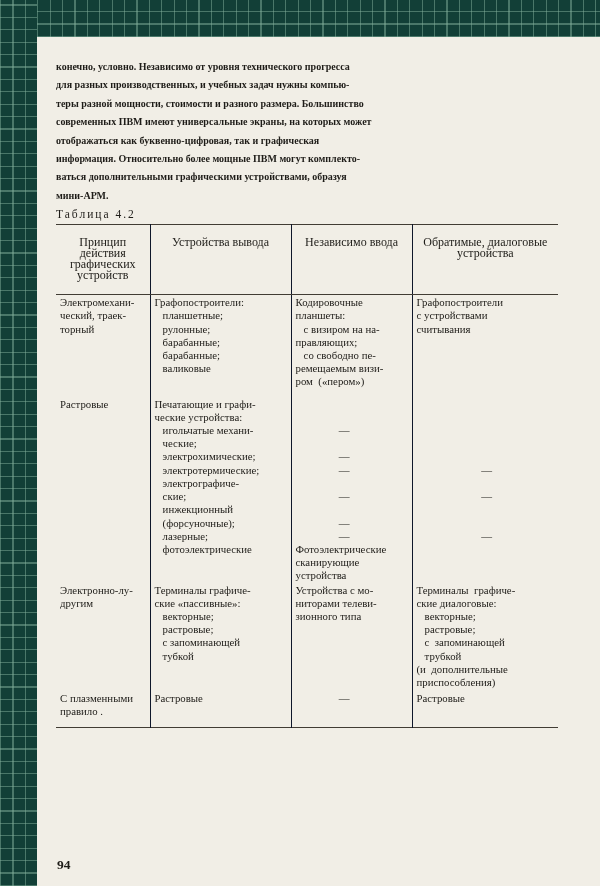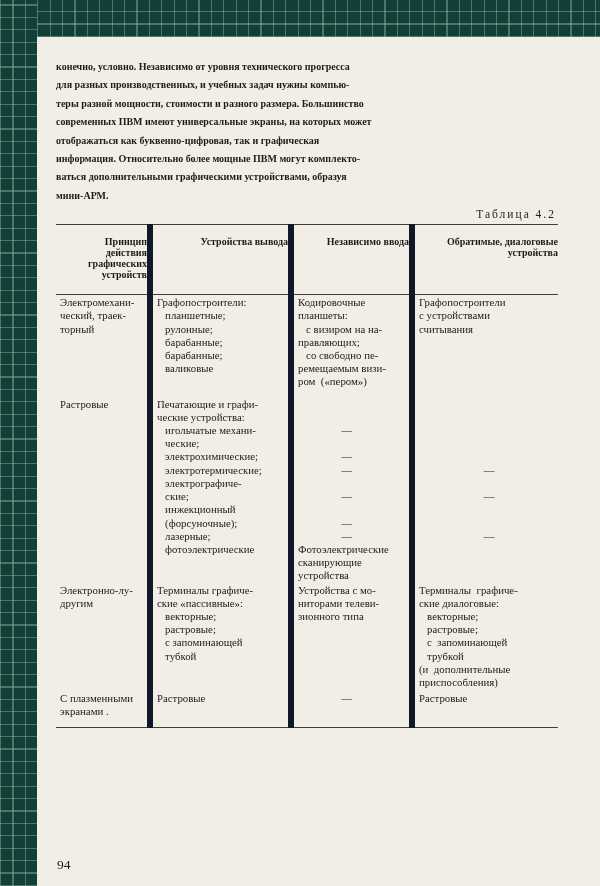--- a/index.html
+++ b/index.html
@@ -27,71 +27,70 @@
   .para {
     font-size:10px;
     line-height:18.4px;
     font-weight:bold;
     white-space:pre-wrap;
     text-align:left;
   }
   .para.indent { text-indent:27px; }
 
   .tcaption {
-    text-align:right;
     font-size:11.5px;
     letter-spacing:2px;
     margin:3px 2px 4px 0;
   }
 
   table.devices {
     width:100%;
     border-collapse:collapse;
     table-layout:fixed;
     border-top:1px solid #413c34;
     border-bottom:1px solid #413c34;
   }
   table.devices col.c0 { width:94px; }
   table.devices col.c1 { width:141px; }
   table.devices col.c2 { width:121px; }
   table.devices col.c3 { width:146px; }
 
   table.devices th {
-    font-weight:bold;
-    font-size:10px;
+    font-weight:normal;
+    font-size:12px;
     line-height:10.8px;
-    text-align:right;
+    text-align:center;
     vertical-align:top;
     padding-top:12px;
     height:70px;
     border-bottom:1px solid #413c34;
     white-space:pre-wrap;
   }
   table.devices th + th,
-  table.devices td + td { border-left:6px solid #0f172a; }
+  table.devices td + td { border-left:1px solid #0f172a; }
 
   table.devices td {
     vertical-align:top;
     font-size:10.8px;
     line-height:13.2px;
     white-space:pre-wrap;
     tab-size:8;
     padding:1px 2px 8px 4px;
   }
   tr.r0 td { padding-bottom:8px;margin-left:16px; }
   tr.r1 td { padding-bottom:0; }
   tr.r2 td { padding-bottom:2px; }
   tr.r3 td { padding-bottom:8px; }
 
   .pagenum {
     position:absolute;
     left:57px;
     top:857px;
     font-size:13.5px;
-    font-weight:normal;
+    font-weight:bold;
   }
 </style>
 </head>
 <body>
 
 <div class="edge edge-top"></div>
 <div class="edge edge-left"></div>
 
 <div class="content">
 
@@ -203,21 +202,21 @@
 ские диалоговые:
    векторные;
    растровые;
    с  запоминающей
    трубкой
 (и  дополнительные
 приспособления)</td>
       </tr>
       <tr class="r3">
         <td>С плазменными
-экранами .</td>
+правило .</td>
         <td>Растровые</td>
         <td>		—</td>
         <td>Растровые</td>
       </tr>
     </tbody>
   </table>
 
 </div>
 
 <div class="pagenum">94</div>

